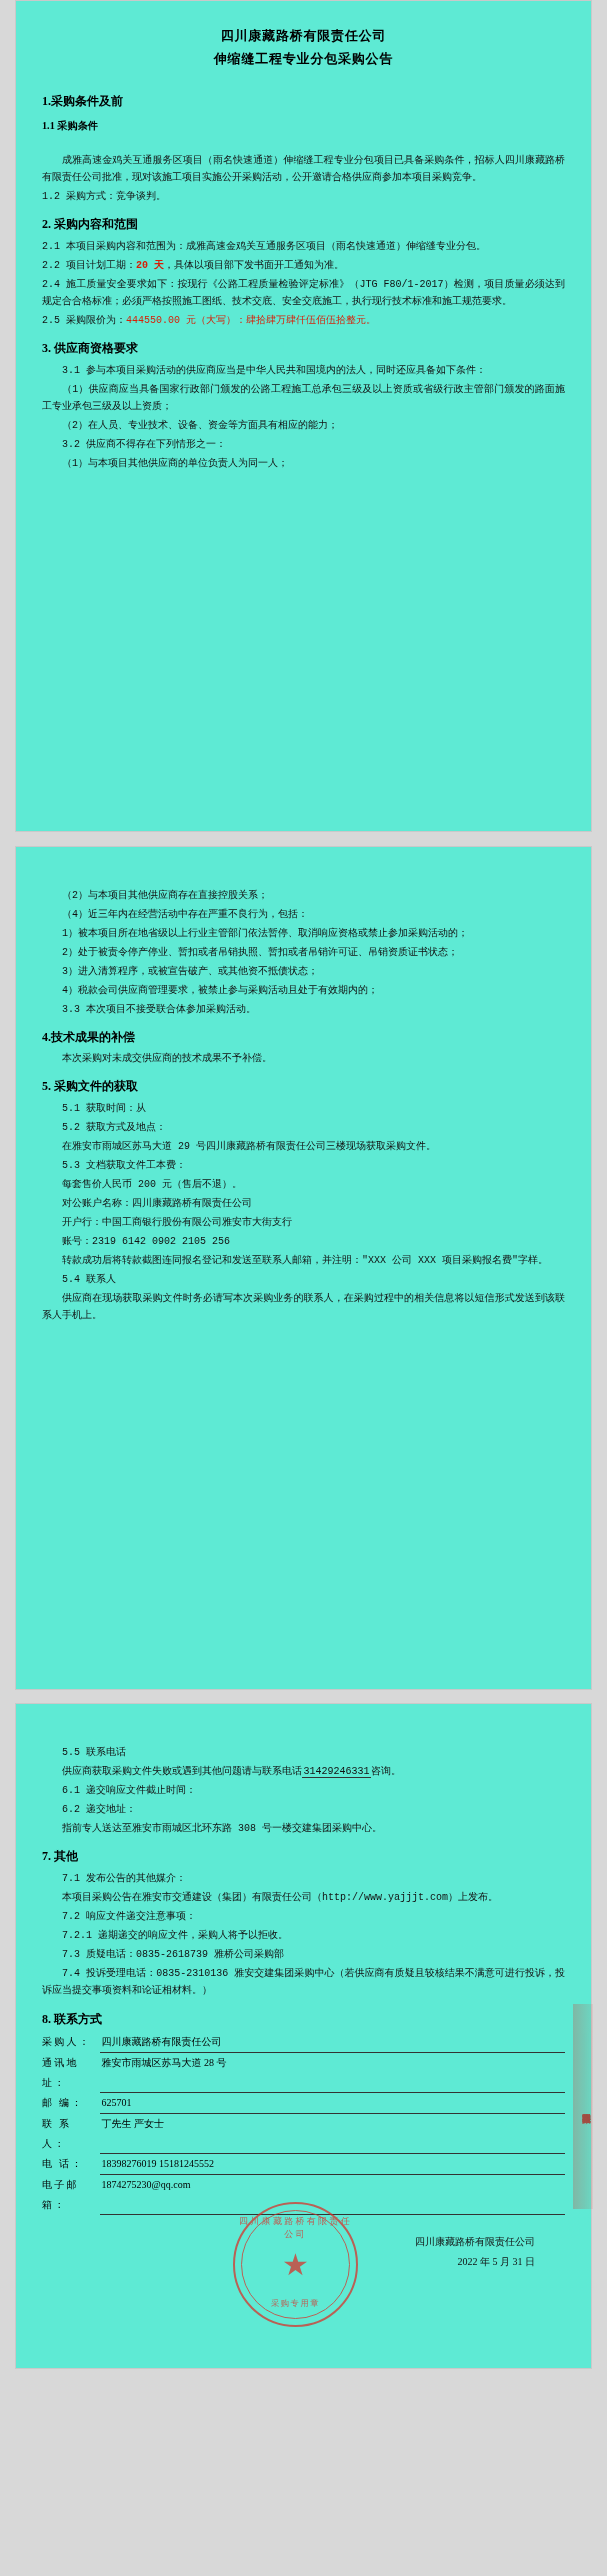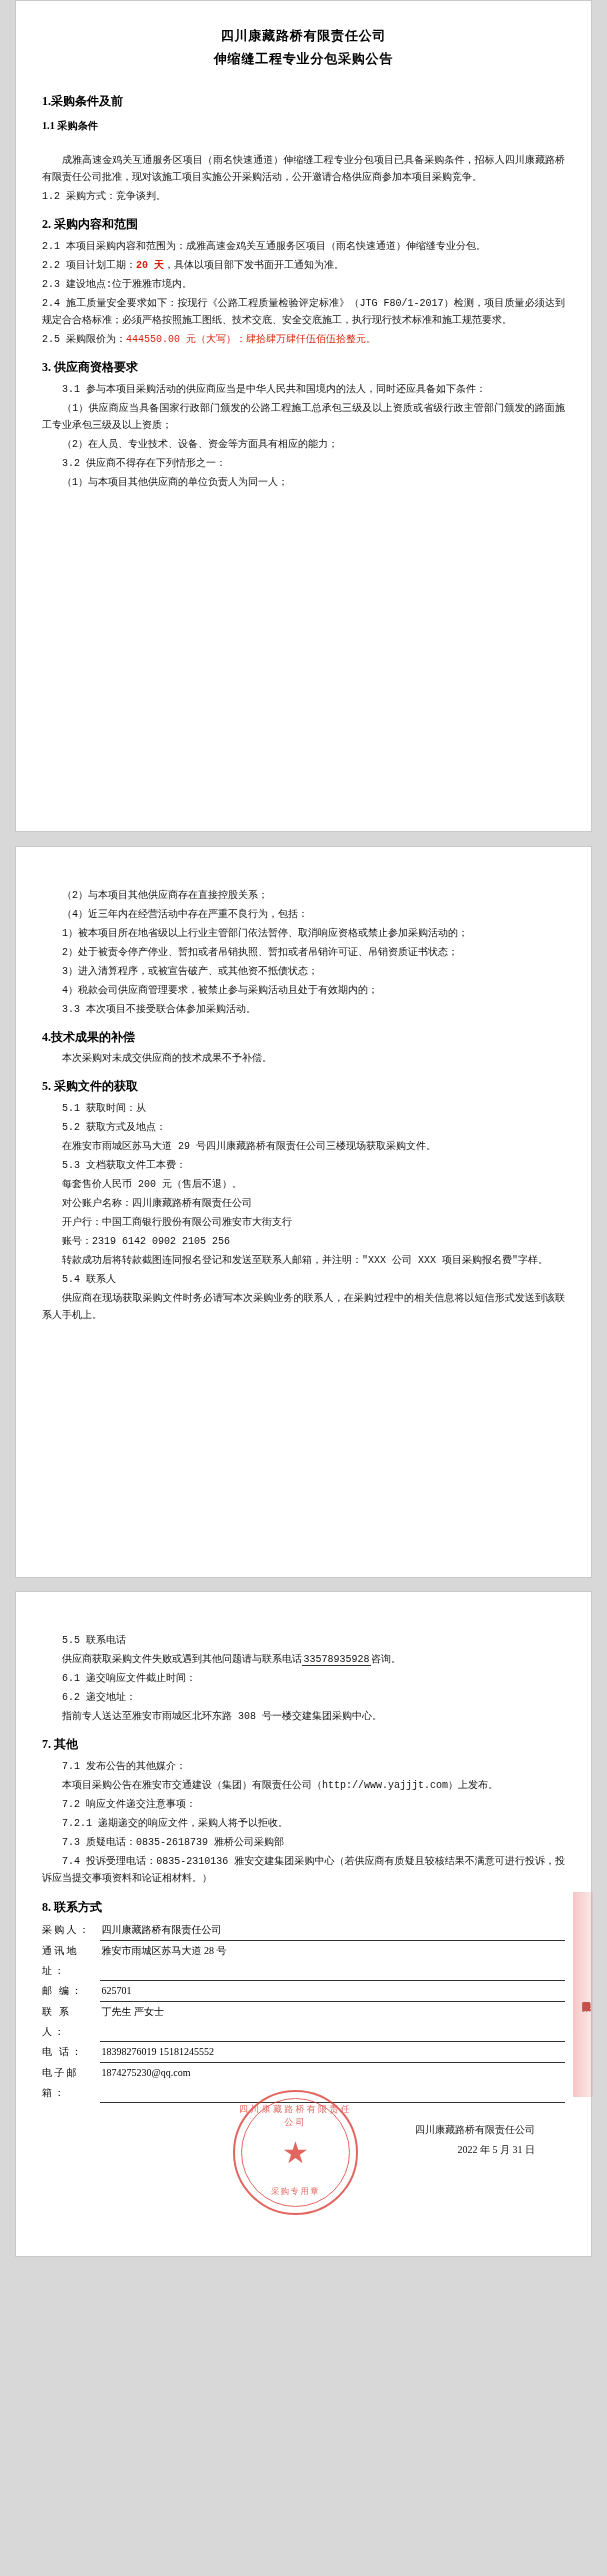--- a/index.html
+++ b/index.html
@@ -1,30 +1,30 @@
 <!DOCTYPE html>
 <html style="font-size:12px"><head>
 <meta charset="utf-8">
 <style>
   html,body{margin:0;padding:0;background:#d8d8d8;}
   body{font-family:"Liberation Serif","DejaVu Serif",serif;}
   .page{
     width:607px;margin:0 auto;position:relative;
   }
   .sheet{
-    background:#ffffff;
+    background:#5eead4;
     width:577px;
     margin:0 auto 13.7px auto;
     padding:20px 26px 20px 26px;
     box-sizing:border-box;
     position:relative;
     border:0.8px solid #c9c9c9;
   }
   .sheet.s1{height:832px;}
-  .sheet.s2{height:732px;}
+  .sheet.s2{height:844px;}
   .sheet.s3{height:666px;}
 
   .title-block{margin-top:3px;text-align:center;}
   .title-line{
     font-size:13px;font-weight:bold;letter-spacing:0.8px;line-height:23px;color:#000;
   }
   .p{
     font-size:10px;line-height:17.5px;color:#111;text-align:justify;margin:0 0 1.5px 0;font-family:Liberation Mono, monospace;
   }
   .p.indent{text-indent:20px;}
@@ -101,21 +101,20 @@
     <div class="h1">1.采购条件及前</div>
     <div class="h2">1.1 采购条件</div>
     <p class="p indent">成雅高速金鸡关互通服务区项目（雨名快速通道）伸缩缝工程专业分包项目已具备采购条件，招标人四川康藏路桥有限责任公司批准，现对该施工项目实施公开采购活动，公开邀请合格供应商参加本项目采购竞争。</p>
     <p class="p">1.2 采购方式：竞争谈判。</p>
 
     <div class="h1">2. 采购内容和范围</div>
     <p class="p">2.1 本项目采购内容和范围为：成雅高速金鸡关互通服务区项目（雨名快速通道）伸缩缝专业分包。</p>
     <p class="p">
       <span>2.2 项目计划工期：</span><span class="redb">20 天</span><span>，具体以项目部下发书面开工通知为准。</span>
     </p>
-    <p class="p">2.3 建设地点:位于雅雅市境内。</p>
     <p class="p">2.4 施工质量安全要求如下：按现行《公路工程质量检验评定标准》（JTG F80/1-2017）检测，项目质量必须达到规定合合格标准；必须严格按照施工图纸、技术交底、安全交底施工，执行现行技术标准和施工规范要求。</p>
     <p class="p">
       <span>2.5 采购限价为：</span><span class="red">444550.00 元（大写）：肆拾肆万肆仟伍佰伍拾整元。</span>
     </p>
 
     <div class="h1">3. 供应商资格要求</div>
     <p class="p indent">3.1 参与本项目采购活动的供应商应当是中华人民共和国境内的法人，同时还应具备如下条件：</p>
     <p class="p indent">（1）供应商应当具备国家行政部门颁发的公路工程施工总承包三级及以上资质或省级行政主管部门颁发的路面施工专业承包三级及以上资质；</p>
     <p class="p indent">（2）在人员、专业技术、设备、资金等方面具有相应的能力；</p>
     <p class="p indent">3.2 供应商不得存在下列情形之一：</p>
@@ -148,21 +147,21 @@
     <p class="p indent">账号：2319 6142 0902 2105 256</p>
     <p class="p indent">转款成功后将转款截图连同报名登记和发送至联系人邮箱，并注明："XXX 公司 XXX 项目采购报名费"字样。</p>
     <p class="p indent">5.4 联系人</p>
     <p class="p indent">供应商在现场获取采购文件时务必请写本次采购业务的联系人，在采购过程中的相关信息将以短信形式发送到该联系人手机上。</p>
   </div>
 
   <div class="sheet s3">
     <div class="sp-xl"></div>
     <p class="p indent">5.5 联系电话</p>
     <p class="p indent">
-      <span>供应商获取采购文件失败或遇到其他问题请与联系电话</span><span class="u">33578935928</span><span>咨询。</span>
+      <span>供应商获取采购文件失败或遇到其他问题请与联系电话</span><span class="u">31429246331</span><span>咨询。</span>
     </p>
 
     <p class="p indent">6.1 递交响应文件截止时间：</p>
     <p class="p indent">6.2 递交地址：</p>
     <p class="p indent">指前专人送达至雅安市雨城区北环东路 308 号一楼交建集团采购中心。</p>
 
     <div class="h1">7. 其他</div>
     <p class="p indent">7.1 发布公告的其他媒介：</p>
     <p class="p indent">本项目采购公告在雅安市交通建设（集团）有限责任公司（http://www.yajjjt.com）上发布。</p>
     <p class="p indent">7.2 响应文件递交注意事项：</p>

